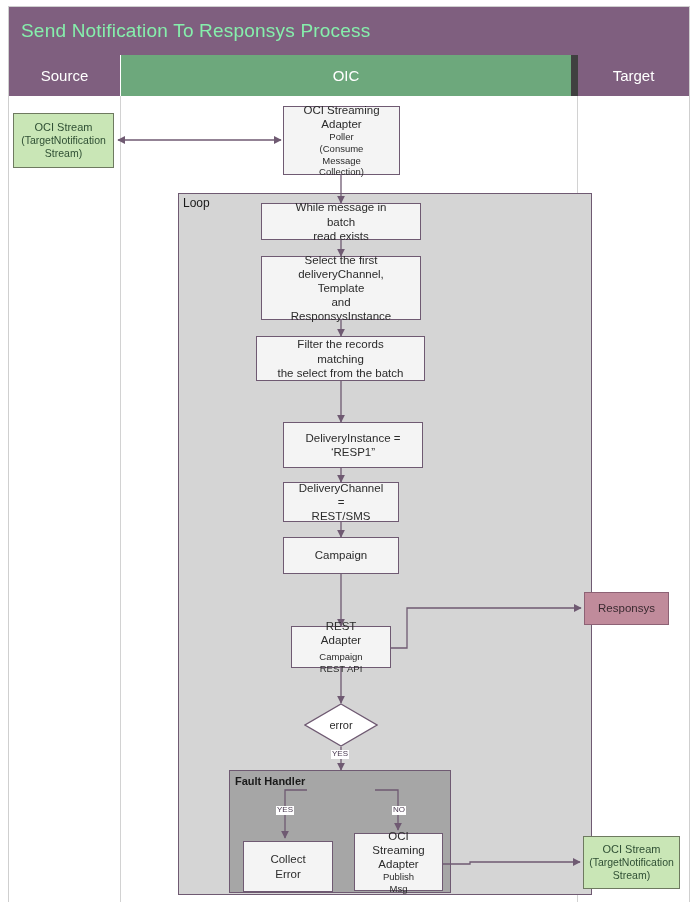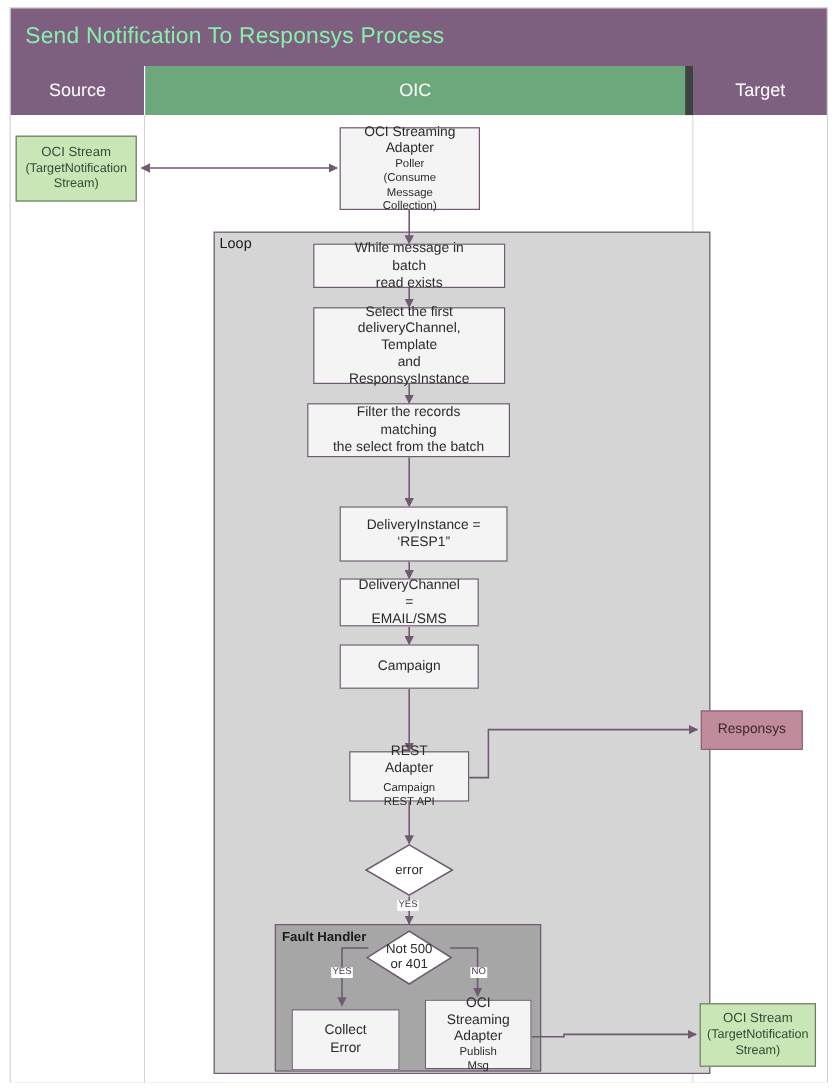--- a/index.html
+++ b/index.html
@@ -252,21 +252,21 @@
     <span class="main">the select from the batch</span>
   </div>
 
   <div class="node" style="left:283px; top:422px; width:140px; height:46px;">
     <span class="main">DeliveryInstance =</span>
     <span class="main">‘RESP1”</span>
   </div>
 
   <div class="node" style="left:283px; top:482px; width:116px; height:40px;">
     <span class="main">DeliveryChannel =</span>
-    <span class="main">EMAIL/SMS</span>
+    <span class="main">REST/SMS</span>
   </div>
 
   <div class="node" style="left:283px; top:537px; width:116px; height:37px;">
     <span class="main">Campaign</span>
   </div>
 
   <div class="node" style="left:291px; top:626px; width:100px; height:42px;">
     <span class="main">REST Adapter</span>
     <span class="sub" style="margin-top:4px;">Campaign REST API</span>
   </div>
@@ -274,29 +274,20 @@
   <div class="diamond-wrap" style="left:304px; top:703px; width:74px; height:44px;">
     <svg width="74" height="44" viewBox="0 0 74 44">
       <polygon points="37,1 73,22 37,43 1,22" fill="#ffffff" stroke="#6f5a72" stroke-width="1.3"></polygon>
     </svg>
     <div class="diamond-label">
       <span>error</span>
     </div>
   </div>
   <div class="edge-label" style="left:331px; top:750px;">YES</div>
 
-  <div class="diamond-wrap" style="left:305px; top:775px; width:72px; height:46px;">
-    <svg width="72" height="46" viewBox="0 0 72 46">
-      <polygon points="36,1 71,23 36,45 1,23" fill="#ffffff" stroke="#6f5a72" stroke-width="1.3"></polygon>
-    </svg>
-    <div class="diamond-label">
-      <span>Not 500</span>
-      <span>or 401</span>
-    </div>
-  </div>
   <div class="edge-label" style="left:276px; top:806px;">YES</div>
   <div class="edge-label" style="left:392px; top:806px;">NO</div>
 
   <div class="node" style="left:243px; top:841px; width:90px; height:51px;align-items:flex-end;">
     <span class="main">Collect Error</span>
   </div>
 
   <div class="node" style="left:354px; top:833px; width:89px; height:58px;">
     <span class="main">OCI Streaming</span>
     <span class="main">Adapter</span>

